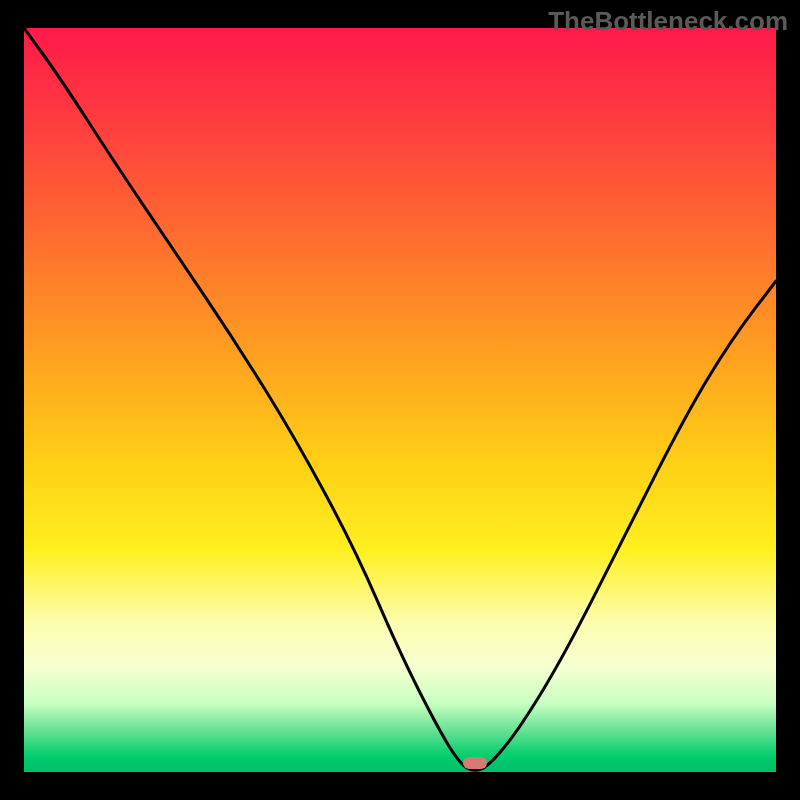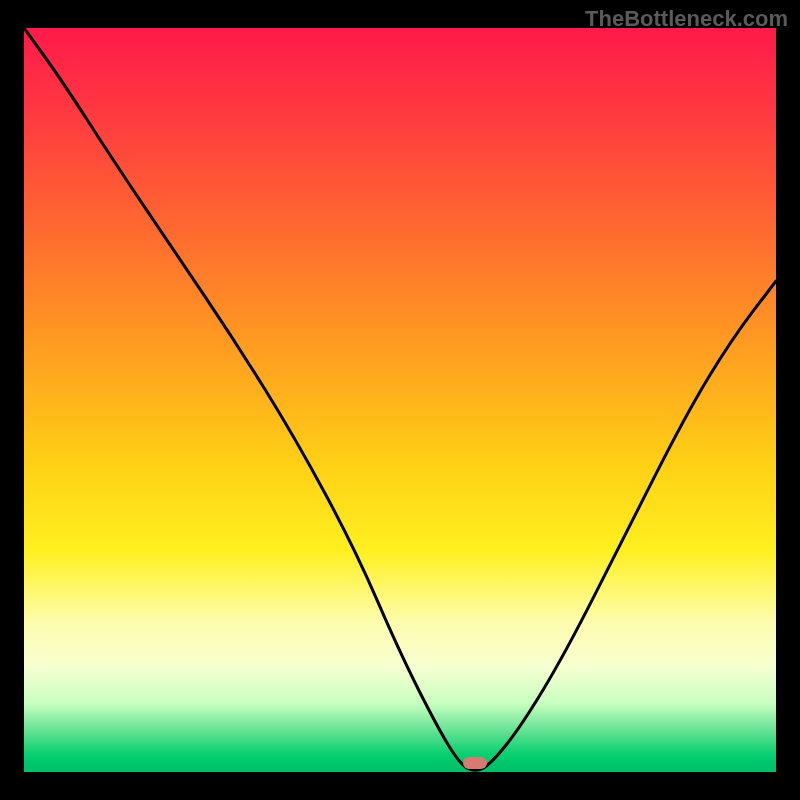--- a/index.html
+++ b/index.html
@@ -14,21 +14,21 @@
     position: relative;
     overflow: hidden;
   }
   .watermark {
     position: absolute;
     top: 6px;
     right: 12px;
     z-index: 10;
     color: #5a5a5a;
     font-family: Arial, Helvetica, sans-serif;
-    font-size: 22px;
+    font-size: 26px;
     font-weight: 600;
   }
   .plot-area {
     position: absolute;
     left: 24px;
     top: 28px;
     width: 752px;
     height: 744px;
     overflow: hidden;
   }

